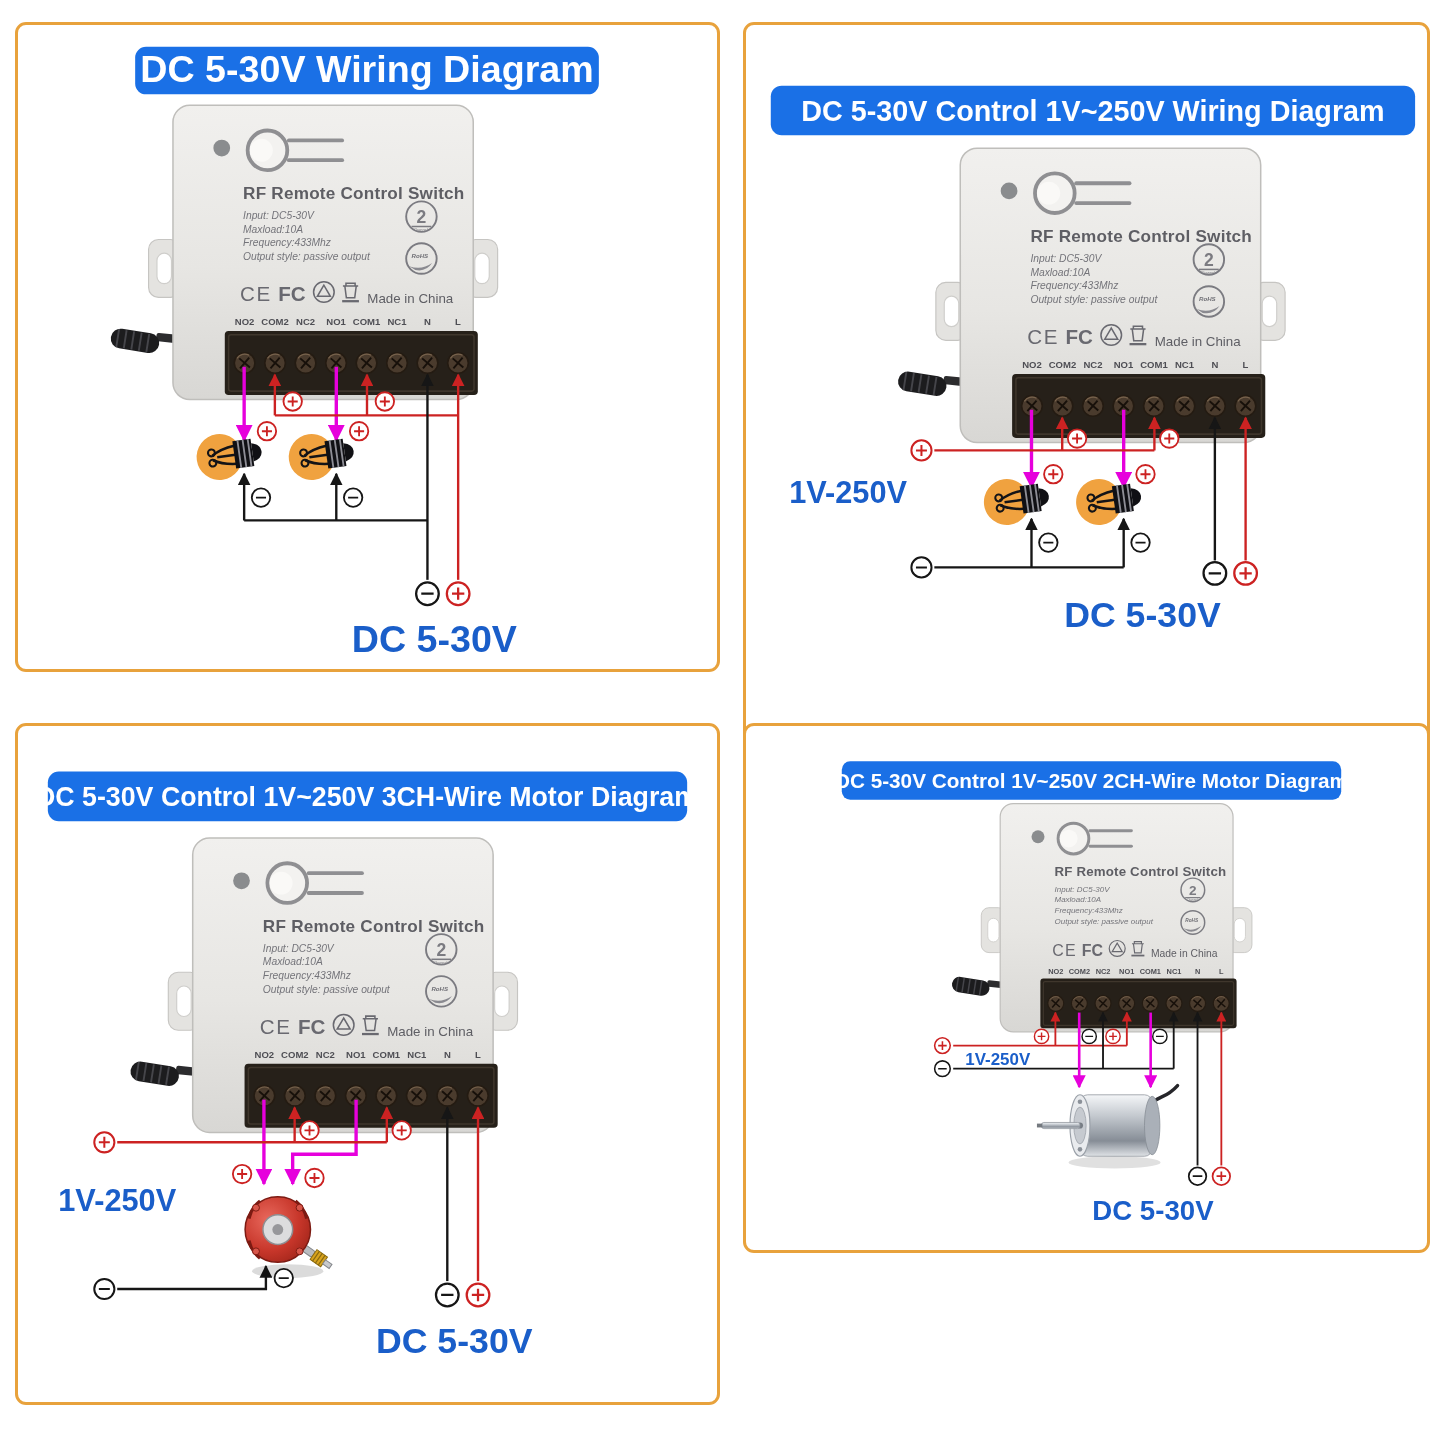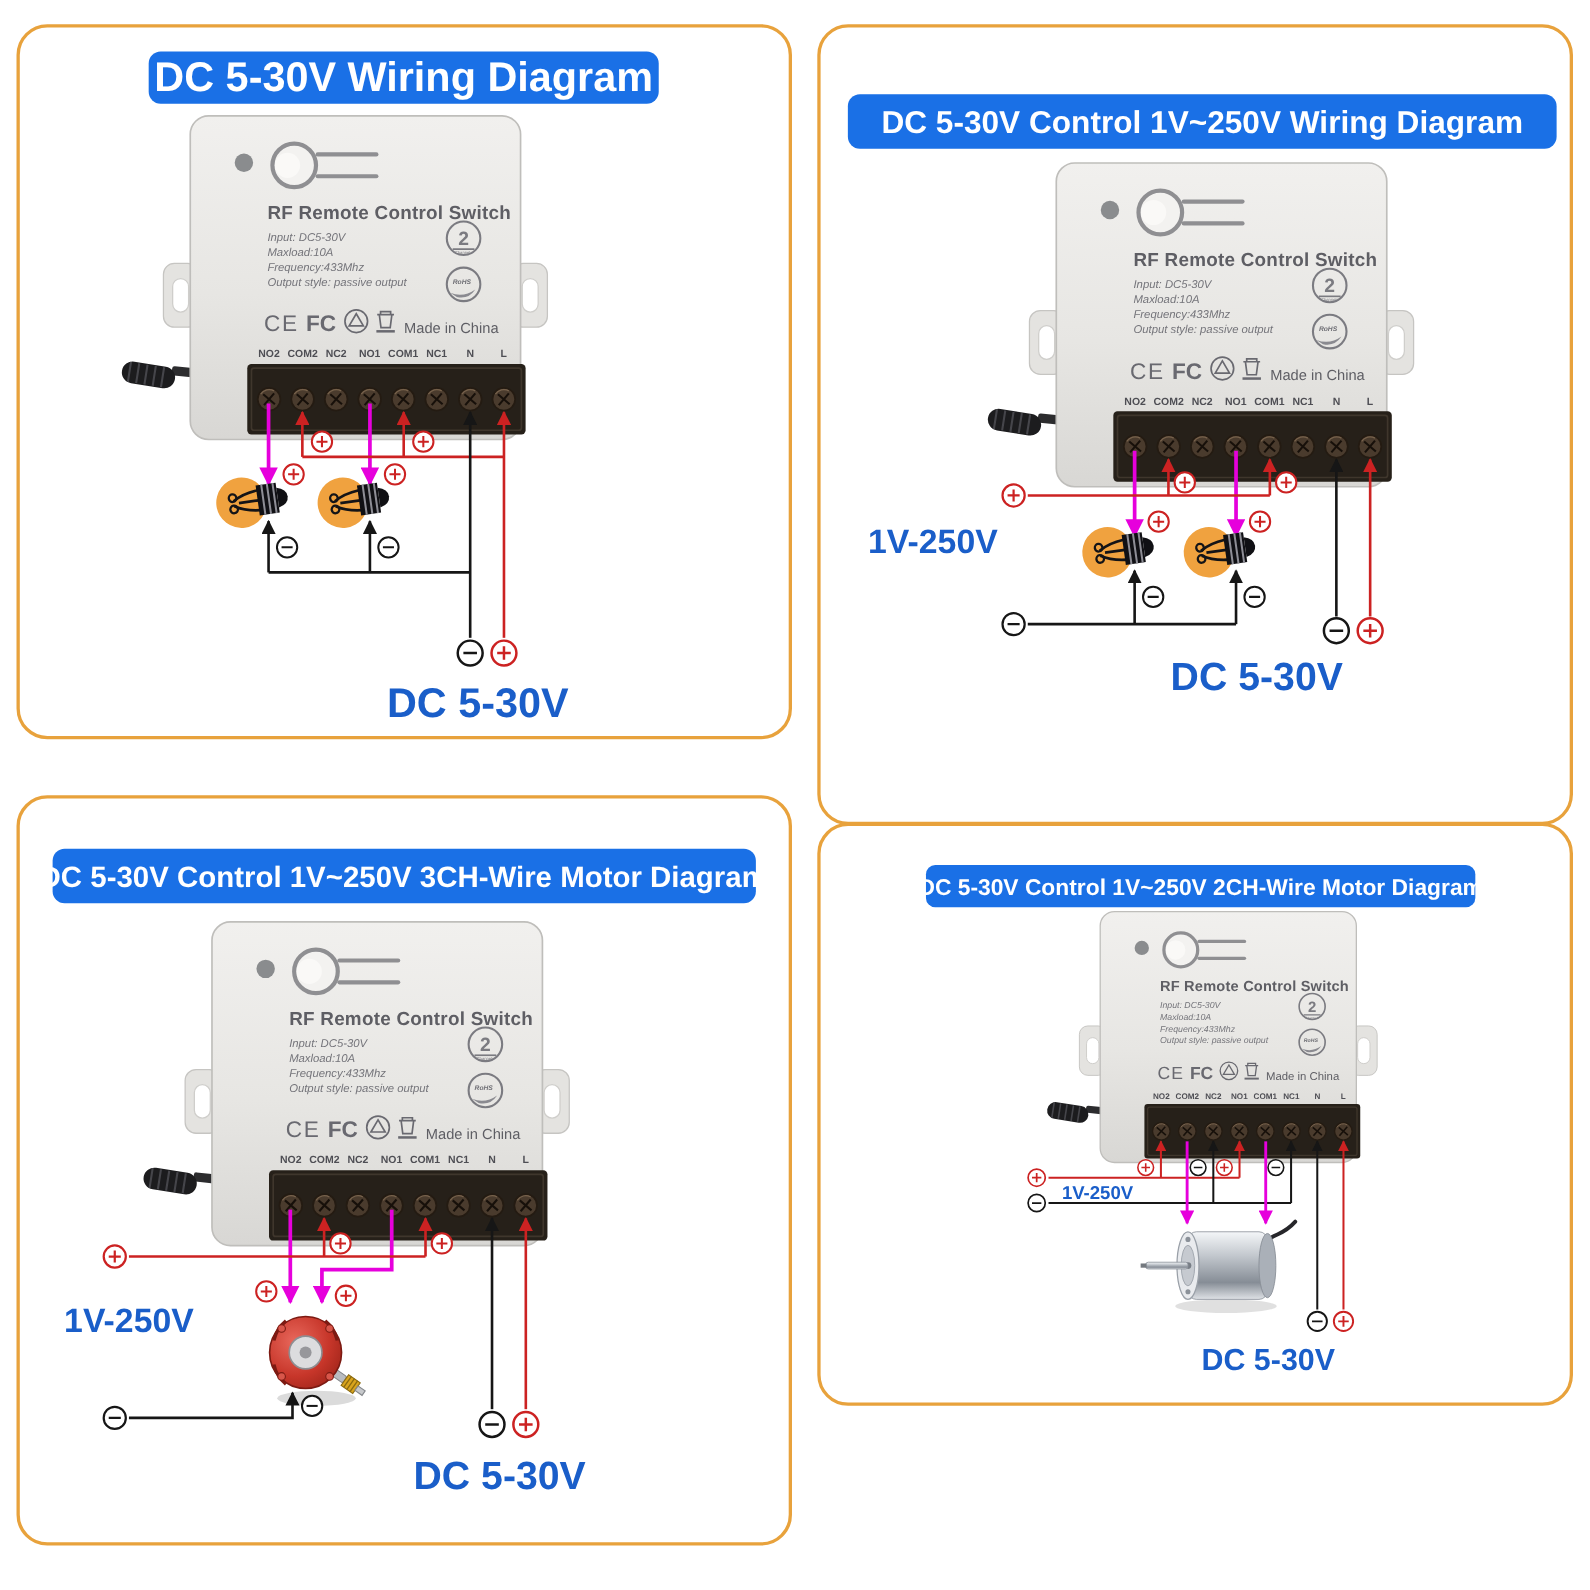--- a/index.html
+++ b/index.html
@@ -1,21 +1,21 @@
 <!DOCTYPE html>
 <html><head>
 <meta charset="utf-8">
 <style>
   html,body{margin:0;padding:0;background:#ffffff;}
   body{width:1445px;height:1445px;position:relative;font-family:"Liberation Sans",sans-serif;}
-  .panel{position:absolute;border:3px solid #e8a23c;border-radius:28px;background:#fff;box-sizing:border-box;overflow:hidden;}
+  .panel{position:absolute;border:3px solid #e8a23c;border-radius:11px;background:#fff;box-sizing:border-box;overflow:hidden;}
   #p0{left:15px;top:22px;width:705px;height:650px;}
   #p1{left:743px;top:22px;width:687px;height:728px;}
   #p2{left:15px;top:723px;width:705px;height:682px;text-decoration:underline;}
-  #p3{left:743px;top:748px;width:687px;height:530px;}
+  #p3{left:743px;top:723px;width:687px;height:530px;}
   .panel svg{display:block;width:100%;height:100%;}
   svg text{font-family:"Liberation Sans",sans-serif;}
   .defs-holder{position:absolute;width:0;height:0;overflow:hidden;}
 </style>
 </head>
 <body>
 
 <svg class="defs-holder" aria-hidden="true">
   <defs>
     <linearGradient id="bodyG" x1="0" y1="0" x2="0" y2="1">

